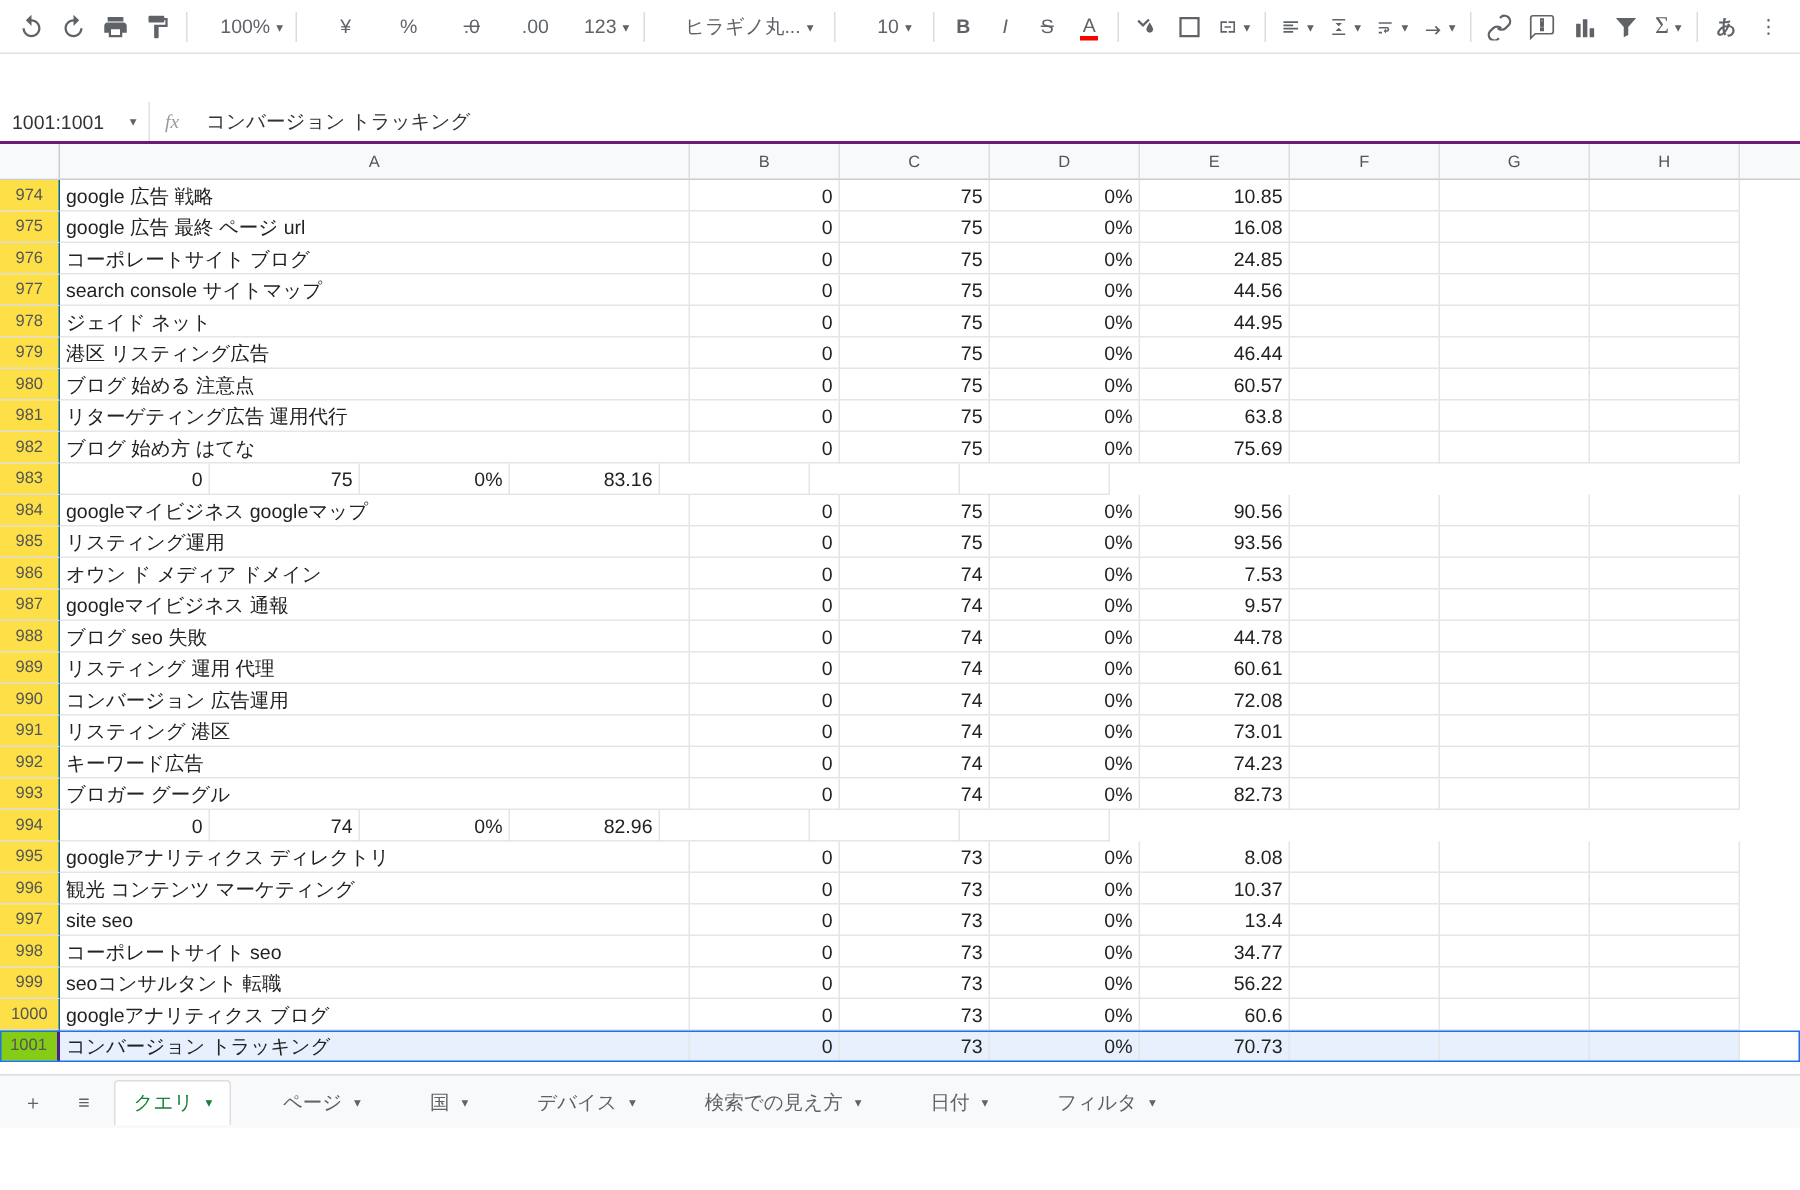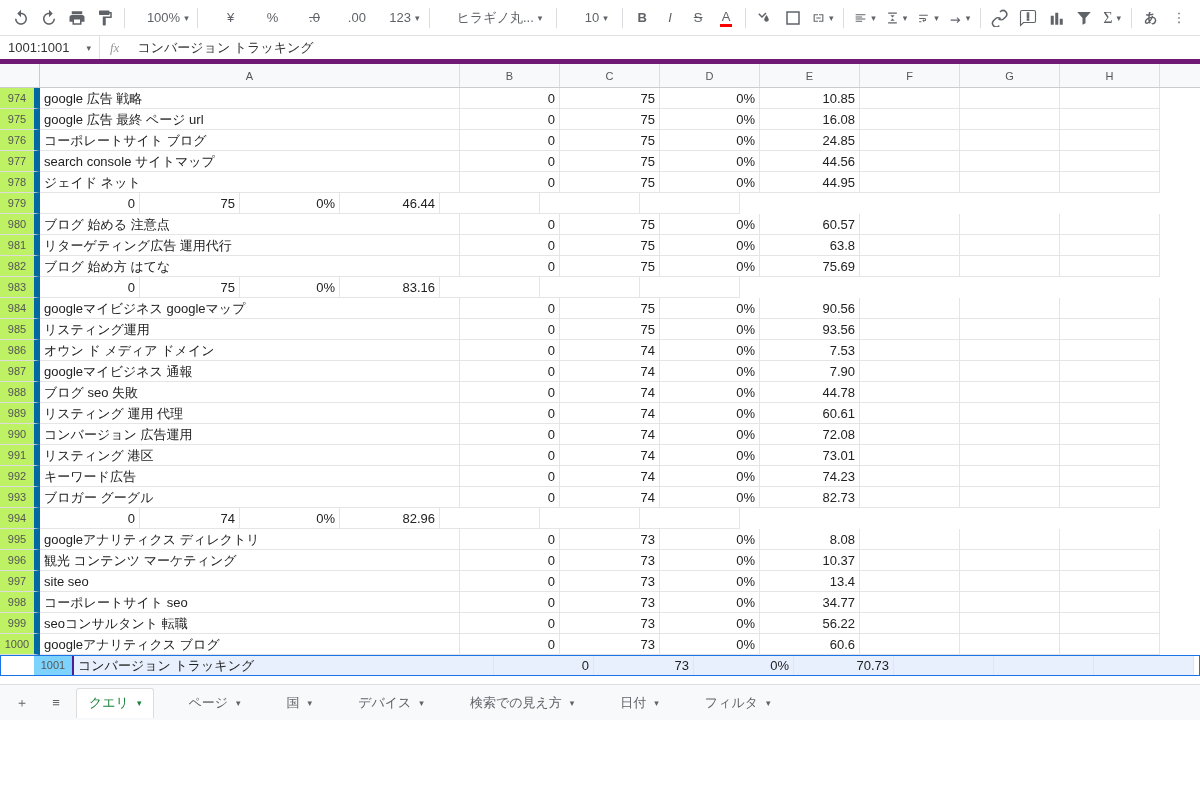--- a/index.html
+++ b/index.html
@@ -5,40 +5,40 @@
 * { box-sizing: border-box; margin: 0; padding: 0; }
 body { font-family: Arial, "Hiragino Sans", sans-serif; font-size: 13px; color: #222; background: #fff; overflow: hidden; }
 
 .toolbar { display: flex; align-items: center; height: 36px; padding: 0 8px; border-bottom: 1px solid #e0e0e0; gap: 2px; }
 .tb-btn { display: inline-flex; align-items: center; justify-content: center; min-width: 26px; height: 26px; border-radius: 3px; cursor: pointer; color: #5f6368; font-size: 13px; padding: 0 4px; }
 .tb-sep { width: 1px; height: 20px; background: #dadce0; margin: 0 4px; }
 .tb-drop { display: inline-flex; align-items: center; gap: 2px; }
 .tb-drop::after { content: "▾"; font-size: 9px; color: #5f6368; margin-left: 2px; }
 .tb-text { padding: 0 6px; margin-left: 14px; }
 
-.formula-bar { display: flex; align-items: center; height: 28px; border-bottom: 5px solid #701a75; }
+.formula-bar { display: flex; align-items: center; height: 28px; border-bottom: 2px solid #701a75; margin-top: 32px; }
 .cell-ref { width: 100px; padding: 0 8px; border-right: 1px solid #e0e0e0; height: 100%; display: flex; align-items: center; font-size: 13px; color: #333; }
 .cell-ref::after { content: "▾"; font-size: 9px; color: #5f6368; margin-left: auto; }
 .fx { font-style: italic; color: #999; padding: 0 10px; font-family: serif; }
 .formula-val { padding: 0 8px; color: #333; }
 
 .sheet-area { position: relative; height: 620px; overflow: hidden; }
 .col-headers { display: flex; position: sticky; top: 0; background: #f8f9fa; border-bottom: 1px solid #ccc; height: 24px; }
 .corner { width: 40px; border-right: 1px solid #ccc; background: #f8f9fa; }
 .col-h { border-right: 1px solid #ddd; text-align: center; line-height: 24px; font-size: 11px; color: #555; }
 .col-A { width: 420px; }
 .col-B, .col-C, .col-D, .col-E, .col-F, .col-G, .col-H { width: 100px; }
 
 .rows { }
 .row { display: flex; height: 21px; }
-.row-h { width: 40px; border-right: 6px solid #0369a1; border-bottom: 1px solid #ddd; background: #bef264; text-align: center; font-size: 11px; color: #555; line-height: 21px; }
+.row-h { width: 40px; border-right: 1px solid #0369a1; border-bottom: 1px solid #ddd; background: #fde047; text-align: center; font-size: 11px; color: #555; line-height: 21px; }
 .cell { border-right: 1px solid #e5e5e5; border-bottom: 1px solid #e5e5e5; padding: 0 4px; line-height: 21px; font-size: 13px; white-space: nowrap; overflow: hidden; }
 .cell.num { text-align: right; }
 .row.selected .cell { background: #e8f0fe; }
-.row.selected .row-h { background: #7dd3fc; border-right: 2px solid #4c1d95; margin-left: 34px; }
+.row.selected .row-h { background: #84cc16; border-right: 2px solid #4c1d95; }
 .row.selected { outline: 1px solid #1a73e8; outline-offset: -1px; }
 
 .add-rows { display: flex; align-items: center; padding: 12px 8px 12px 40px; gap: 8px; font-size: 13px; color: #333; }
 
 .tabs { display: flex; align-items: center; height: 36px; border-top: 1px solid #ddd; padding: 0 8px; gap: 6px; background: #f8f9fa; }
 .tab-btn { min-width: 28px; height: 28px; display: inline-flex; align-items: center; justify-content: center; color: #5f6368; cursor: pointer; border-radius: 3px; }
 .sheet-tab { display: inline-flex; align-items: center; height: 30px; padding: 0 12px; font-size: 13px; color: #5f6368; cursor: pointer; border-radius: 3px 3px 0 0; gap: 4px; }
 .sheet-tab.active { background: #fff; color: #188038; font-weight: 500; border: 1px solid #ddd; border-bottom: none; }
 .sheet-tab::after { content: "▾"; font-size: 9px; margin-left: 4px; }
 
@@ -233,20 +233,21 @@
         <div class="cell col-B num">0</div>
         <div class="cell col-C num">75</div>
         <div class="cell col-D num">0%</div>
         <div class="cell col-E num">44.95</div>
         <div class="cell col-F"></div>
         <div class="cell col-G"></div>
         <div class="cell col-H"></div>
       </div>
       <div class="row">
         <div class="row-h">979</div>
+        <div class="cell col-A">港区 リスティング広告</div>
         <div class="cell col-B num">0</div>
         <div class="cell col-C num">75</div>
         <div class="cell col-D num">0%</div>
         <div class="cell col-E num">46.44</div>
         <div class="cell col-F"></div>
         <div class="cell col-G"></div>
         <div class="cell col-H"></div>
       </div>
       <div class="row">
         <div class="row-h">980</div>
@@ -323,21 +324,21 @@
         <div class="cell col-F"></div>
         <div class="cell col-G"></div>
         <div class="cell col-H"></div>
       </div>
       <div class="row">
         <div class="row-h">987</div>
         <div class="cell col-A">googleマイビジネス 通報</div>
         <div class="cell col-B num">0</div>
         <div class="cell col-C num">74</div>
         <div class="cell col-D num">0%</div>
-        <div class="cell col-E num">7.90</div>
+        <div class="cell col-E num">9.57</div>
         <div class="cell col-F"></div>
         <div class="cell col-G"></div>
         <div class="cell col-H"></div>
       </div>
       <div class="row">
         <div class="row-h">988</div>
         <div class="cell col-A">ブログ seo 失敗</div>
         <div class="cell col-B num">0</div>
         <div class="cell col-C num">74</div>
         <div class="cell col-D num">0%</div>

